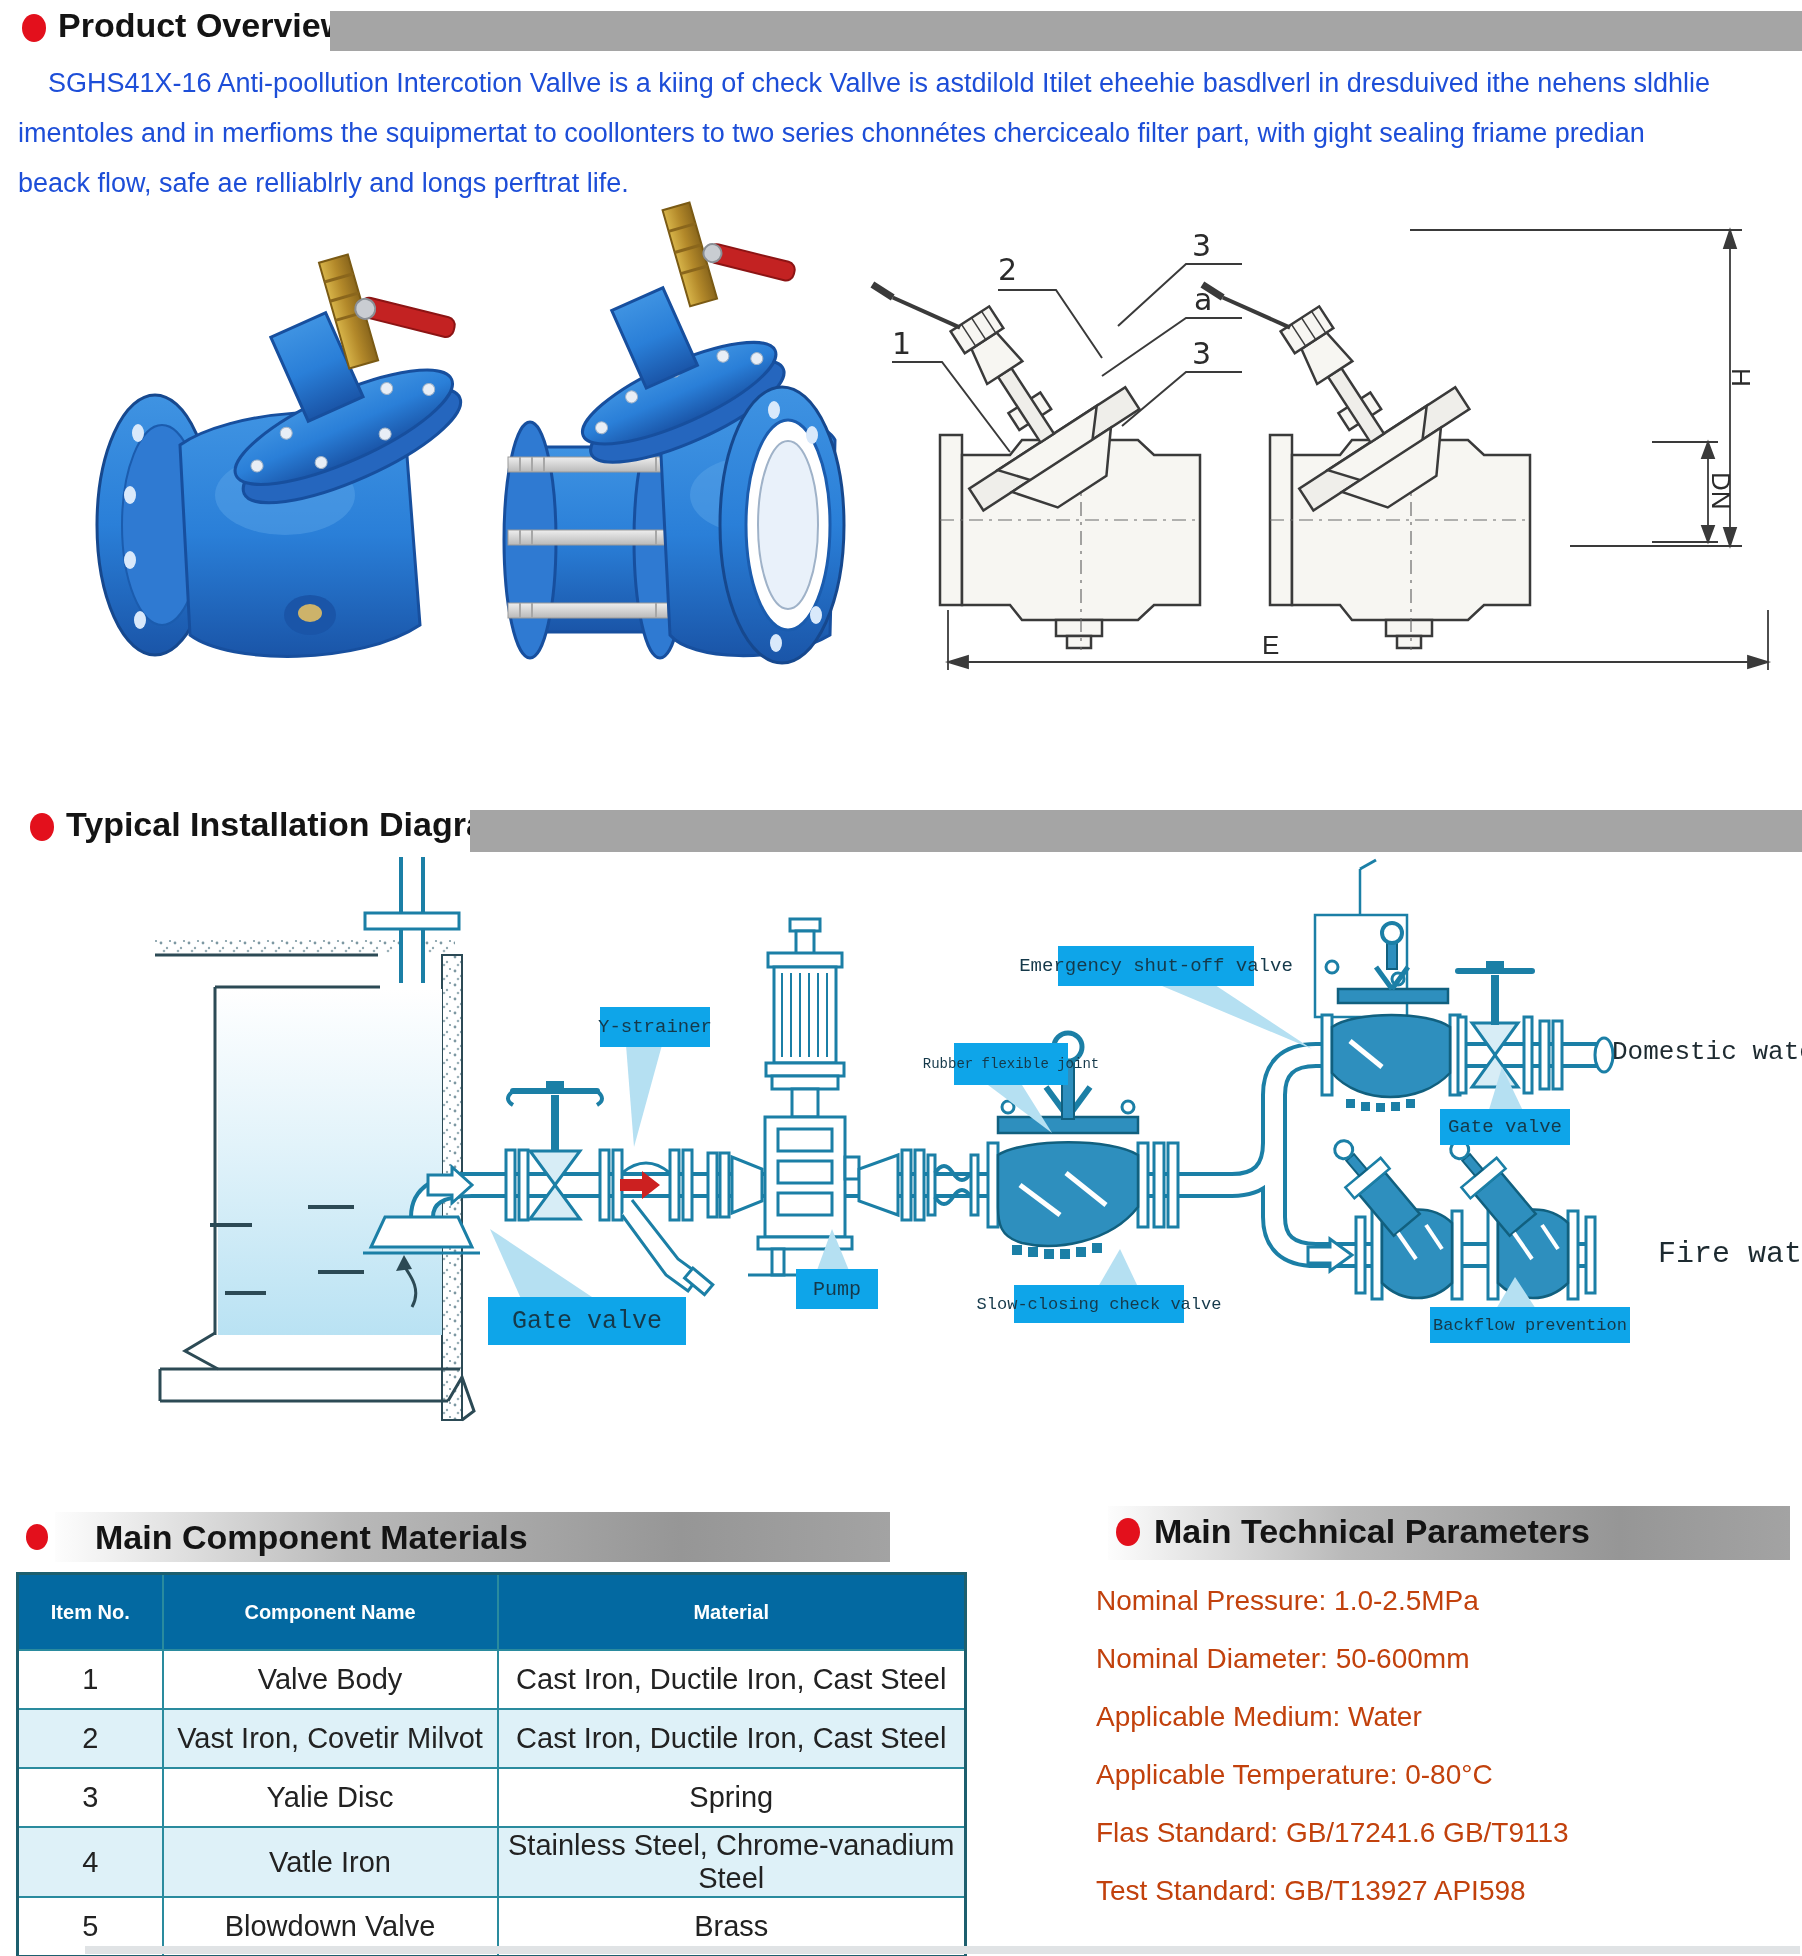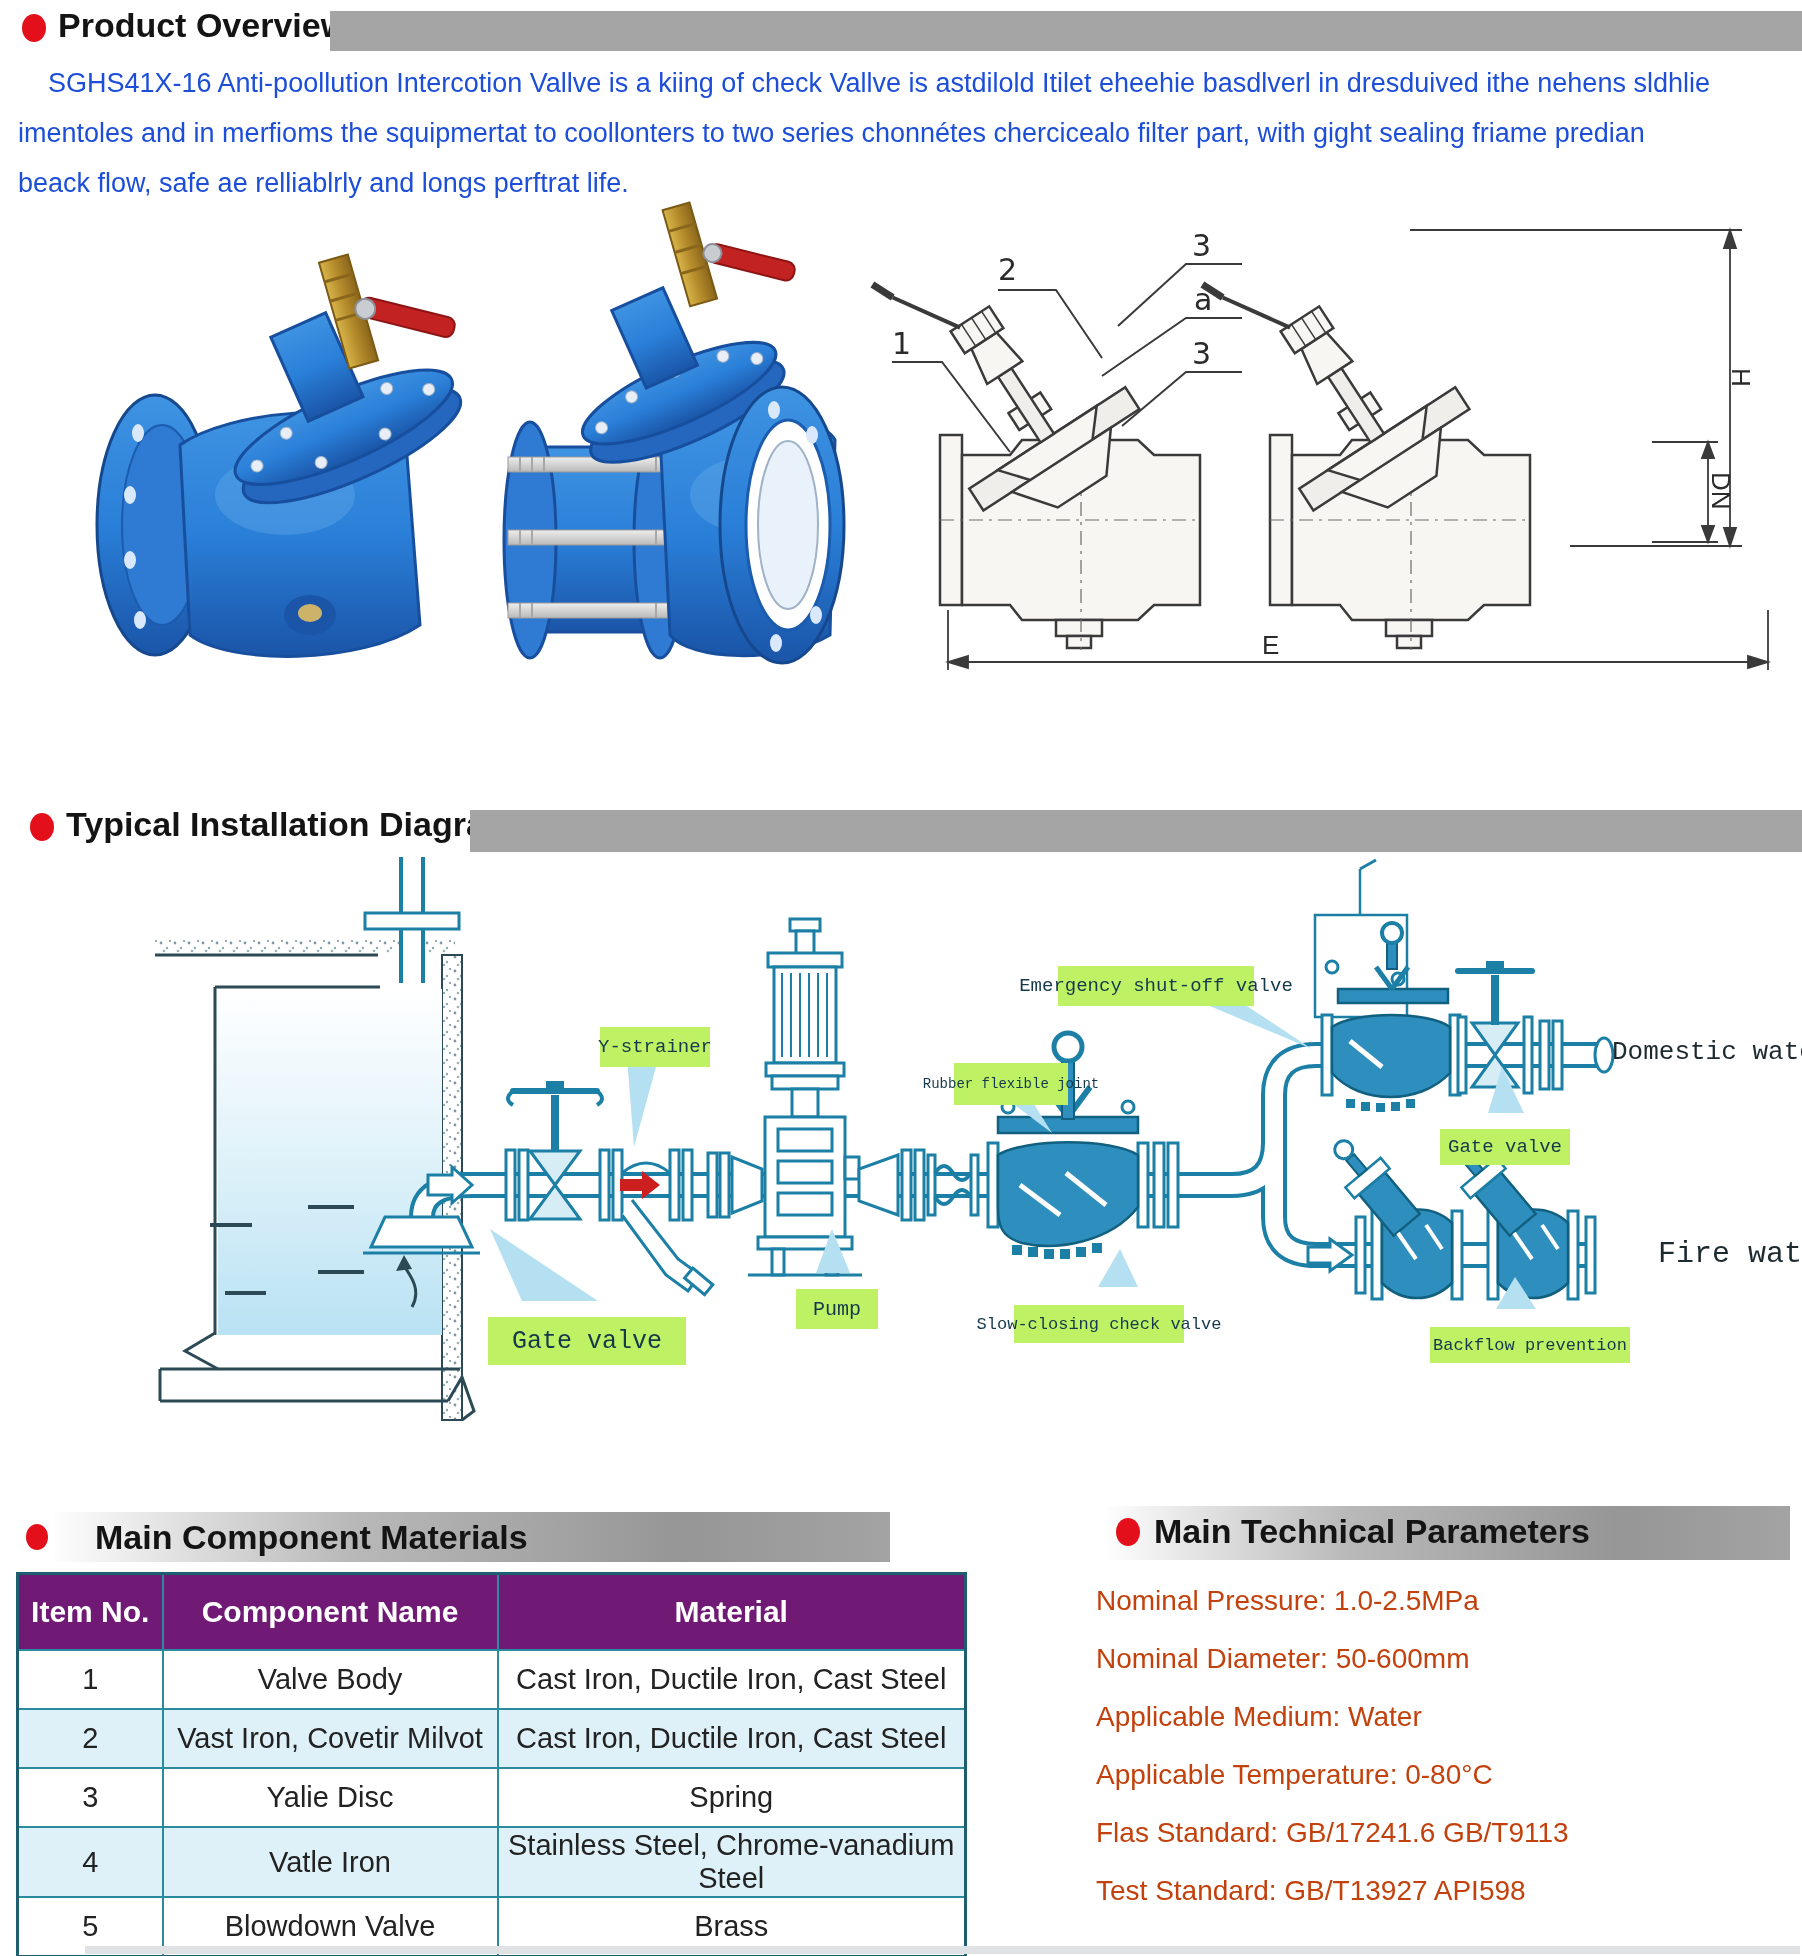--- a/index.html
+++ b/index.html
@@ -9,28 +9,28 @@
   .dot{position:absolute;width:24px;height:28px;border-radius:50%;background:#e3101c;}
   .sec-title{position:absolute;font-weight:bold;font-size:34px;color:#141414;white-space:nowrap;}
   .bar-solid{position:absolute;background:#a5a5a5;}
   .bar-grad{position:absolute;background:linear-gradient(90deg,#fdfdfd 0%,#b9b9b9 35%,#969696 75%,#a3a3a3 100%);}
   .para{position:absolute;left:18px;top:58px;width:1778px;font-size:27px;line-height:50px;color:#1d4ed8;}
   .para .ln{white-space:nowrap;overflow:hidden;}
   .para .ln:first-child{text-indent:30px;}
   .callout-num{position:absolute;font-size:30px;color:#2b2b2b;font-family:"DejaVu Sans",sans-serif;}
   .dim-lbl{position:absolute;font-size:26px;color:#2b2b2b;}
   .rot90{transform:rotate(90deg);transform-origin:left top;}
-  .diag-label{position:absolute;background:#bef264;color:#15394a;
+  .diag-label{position:absolute;background:#0ea5e9;color:#15394a;
               font-family:"Liberation Mono",monospace;text-align:center;
-              display:flex;align-items:center;justify-content:center;white-space:nowrap;margin-top:20px;}
+              display:flex;align-items:center;justify-content:center;white-space:nowrap;}
   .flow-text{position:absolute;color:#1d2a30;font-family:"Liberation Mono",monospace;white-space:nowrap;}
   table.mat{position:absolute;left:16px;top:1572px;width:948px;border-collapse:collapse;
             border:3px solid #1d5f6e;table-layout:fixed;box-shadow:0 4px 0 rgba(40,90,100,.25);}
   table.mat th,table.mat td{border:2px solid #2a8b9e;text-align:center;vertical-align:middle;}
-  table.mat th{background:#701a75;color:#fff;font-size:30px;font-weight:bold;height:72px;}
+  table.mat th{background:#0369a1;color:#fff;font-size:20px;font-weight:bold;height:72px;}
   table.mat td{font-size:29px;color:#222;height:55px;background:#fff;}
   table.mat tr.alt td{background:#def1f8;}
   .param-item{font-size:28px;color:#c2410c;line-height:58px;white-space:nowrap;}
   .bottom-strip{position:absolute;left:85px;top:1946px;width:1715px;height:8px;background:#e0e3e5;}
 </style>
 </head>
 <body>
 
 <div class="page">
 

